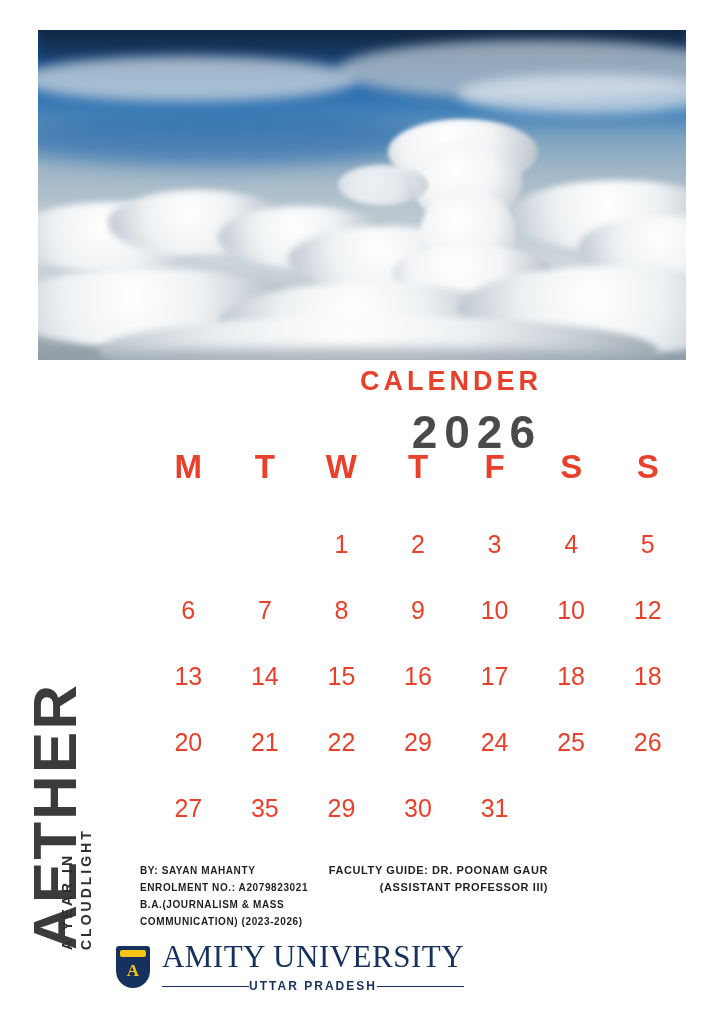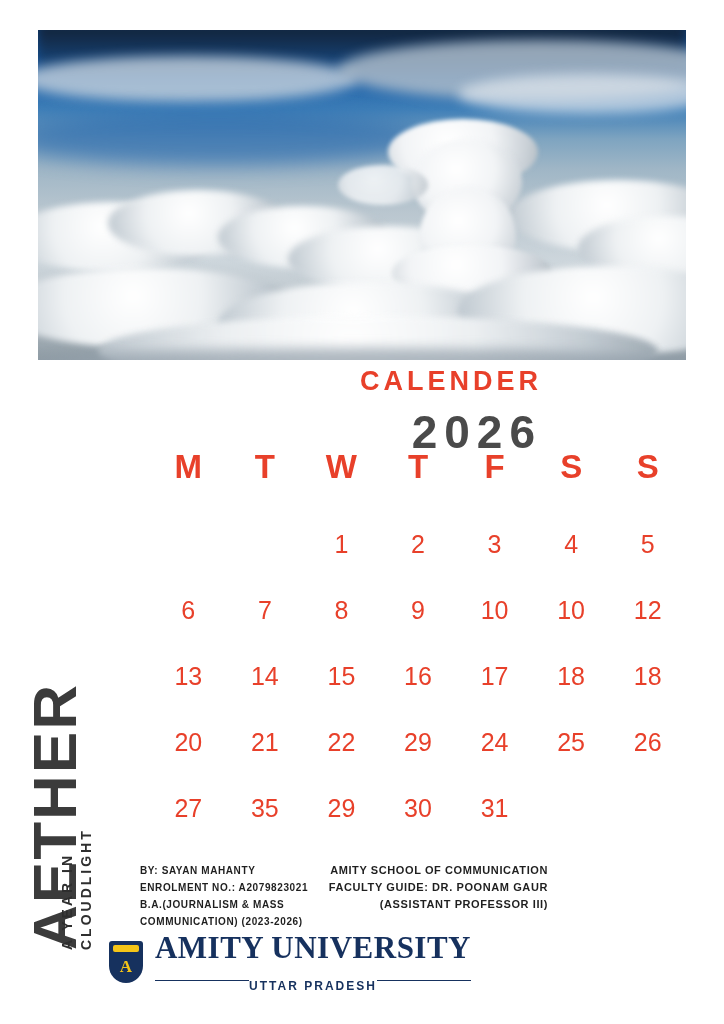--- a/index.html
+++ b/index.html
@@ -188,24 +188,23 @@
     font-weight: bold;
     margin-top: 9px;
     font-family: "Liberation Serif", serif;
   }
   .logotext { line-height: 1; }
   .logotext .t1 {
     font-family: "Liberation Serif", serif;
     font-size: 31px;
     color: #16315e;
     letter-spacing: 0.5px;
-    font-weight: bold;
   }
   .logotext .t2row {
-    display: flex; margin-top: 17px;
+    display: flex; align-items: center; margin-top: 8px;
   }
   .logotext .rule { height: 1px; background: #16315e; flex: 1; }
   .logotext .t2 {
     font-size: 12px; color: #16315e; font-weight: bold; letter-spacing: 2px;
   }
 </style>
 </head>
 <body>
 
 <div class="page">
@@ -316,21 +315,20 @@
   </div>
 
   <div class="credit-left">
     <div>BY: SAYAN MAHANTY</div>
     <div>ENROLMENT NO.: A2079823021</div>
     <div>B.A.(JOURNALISM &amp; MASS</div>
     <div>COMMUNICATION) (2023-2026)</div>
   </div>
 
   <div class="credit-right">
-    <div>AMITY SCHOOL OF COMMUNICATION</div>
     <div>FACULTY GUIDE: DR. POONAM GAUR</div>
     <div>(ASSISTANT PROFESSOR III)</div>
   </div>
 
   <div class="logo">
     <div class="crest">
       <div class="band"></div>
       <div class="a">A</div>
     </div>
     <div class="logotext">

